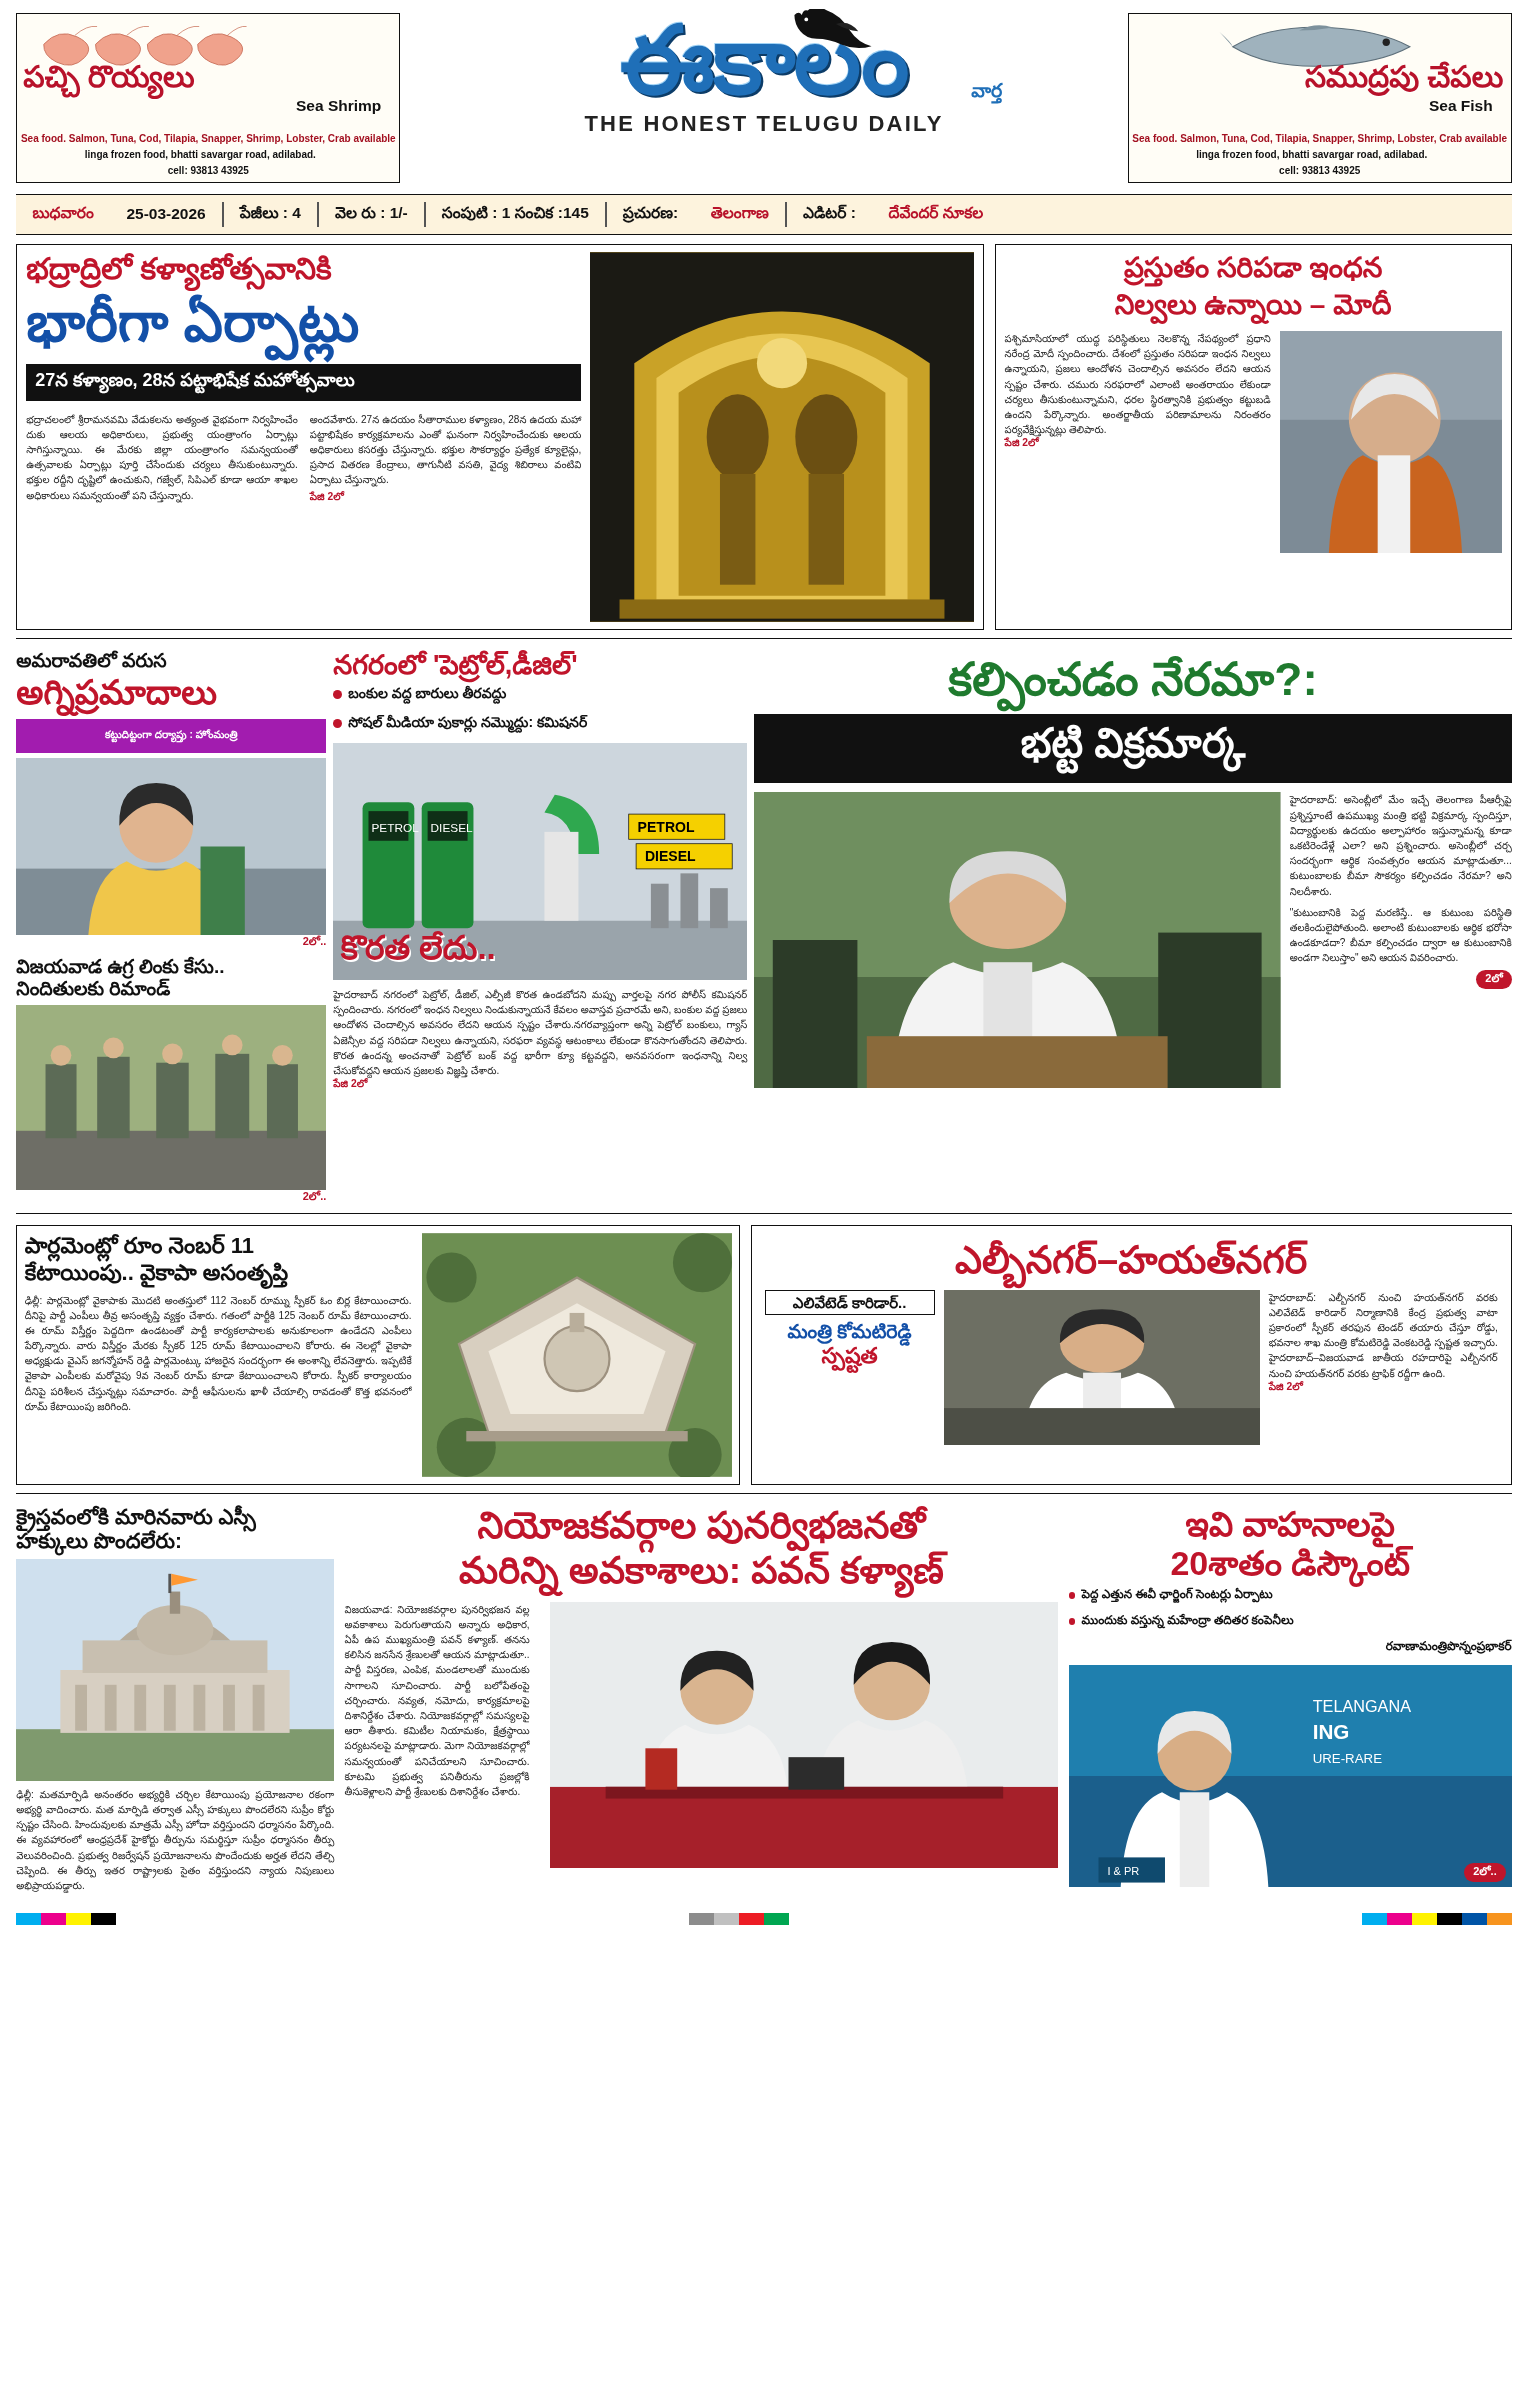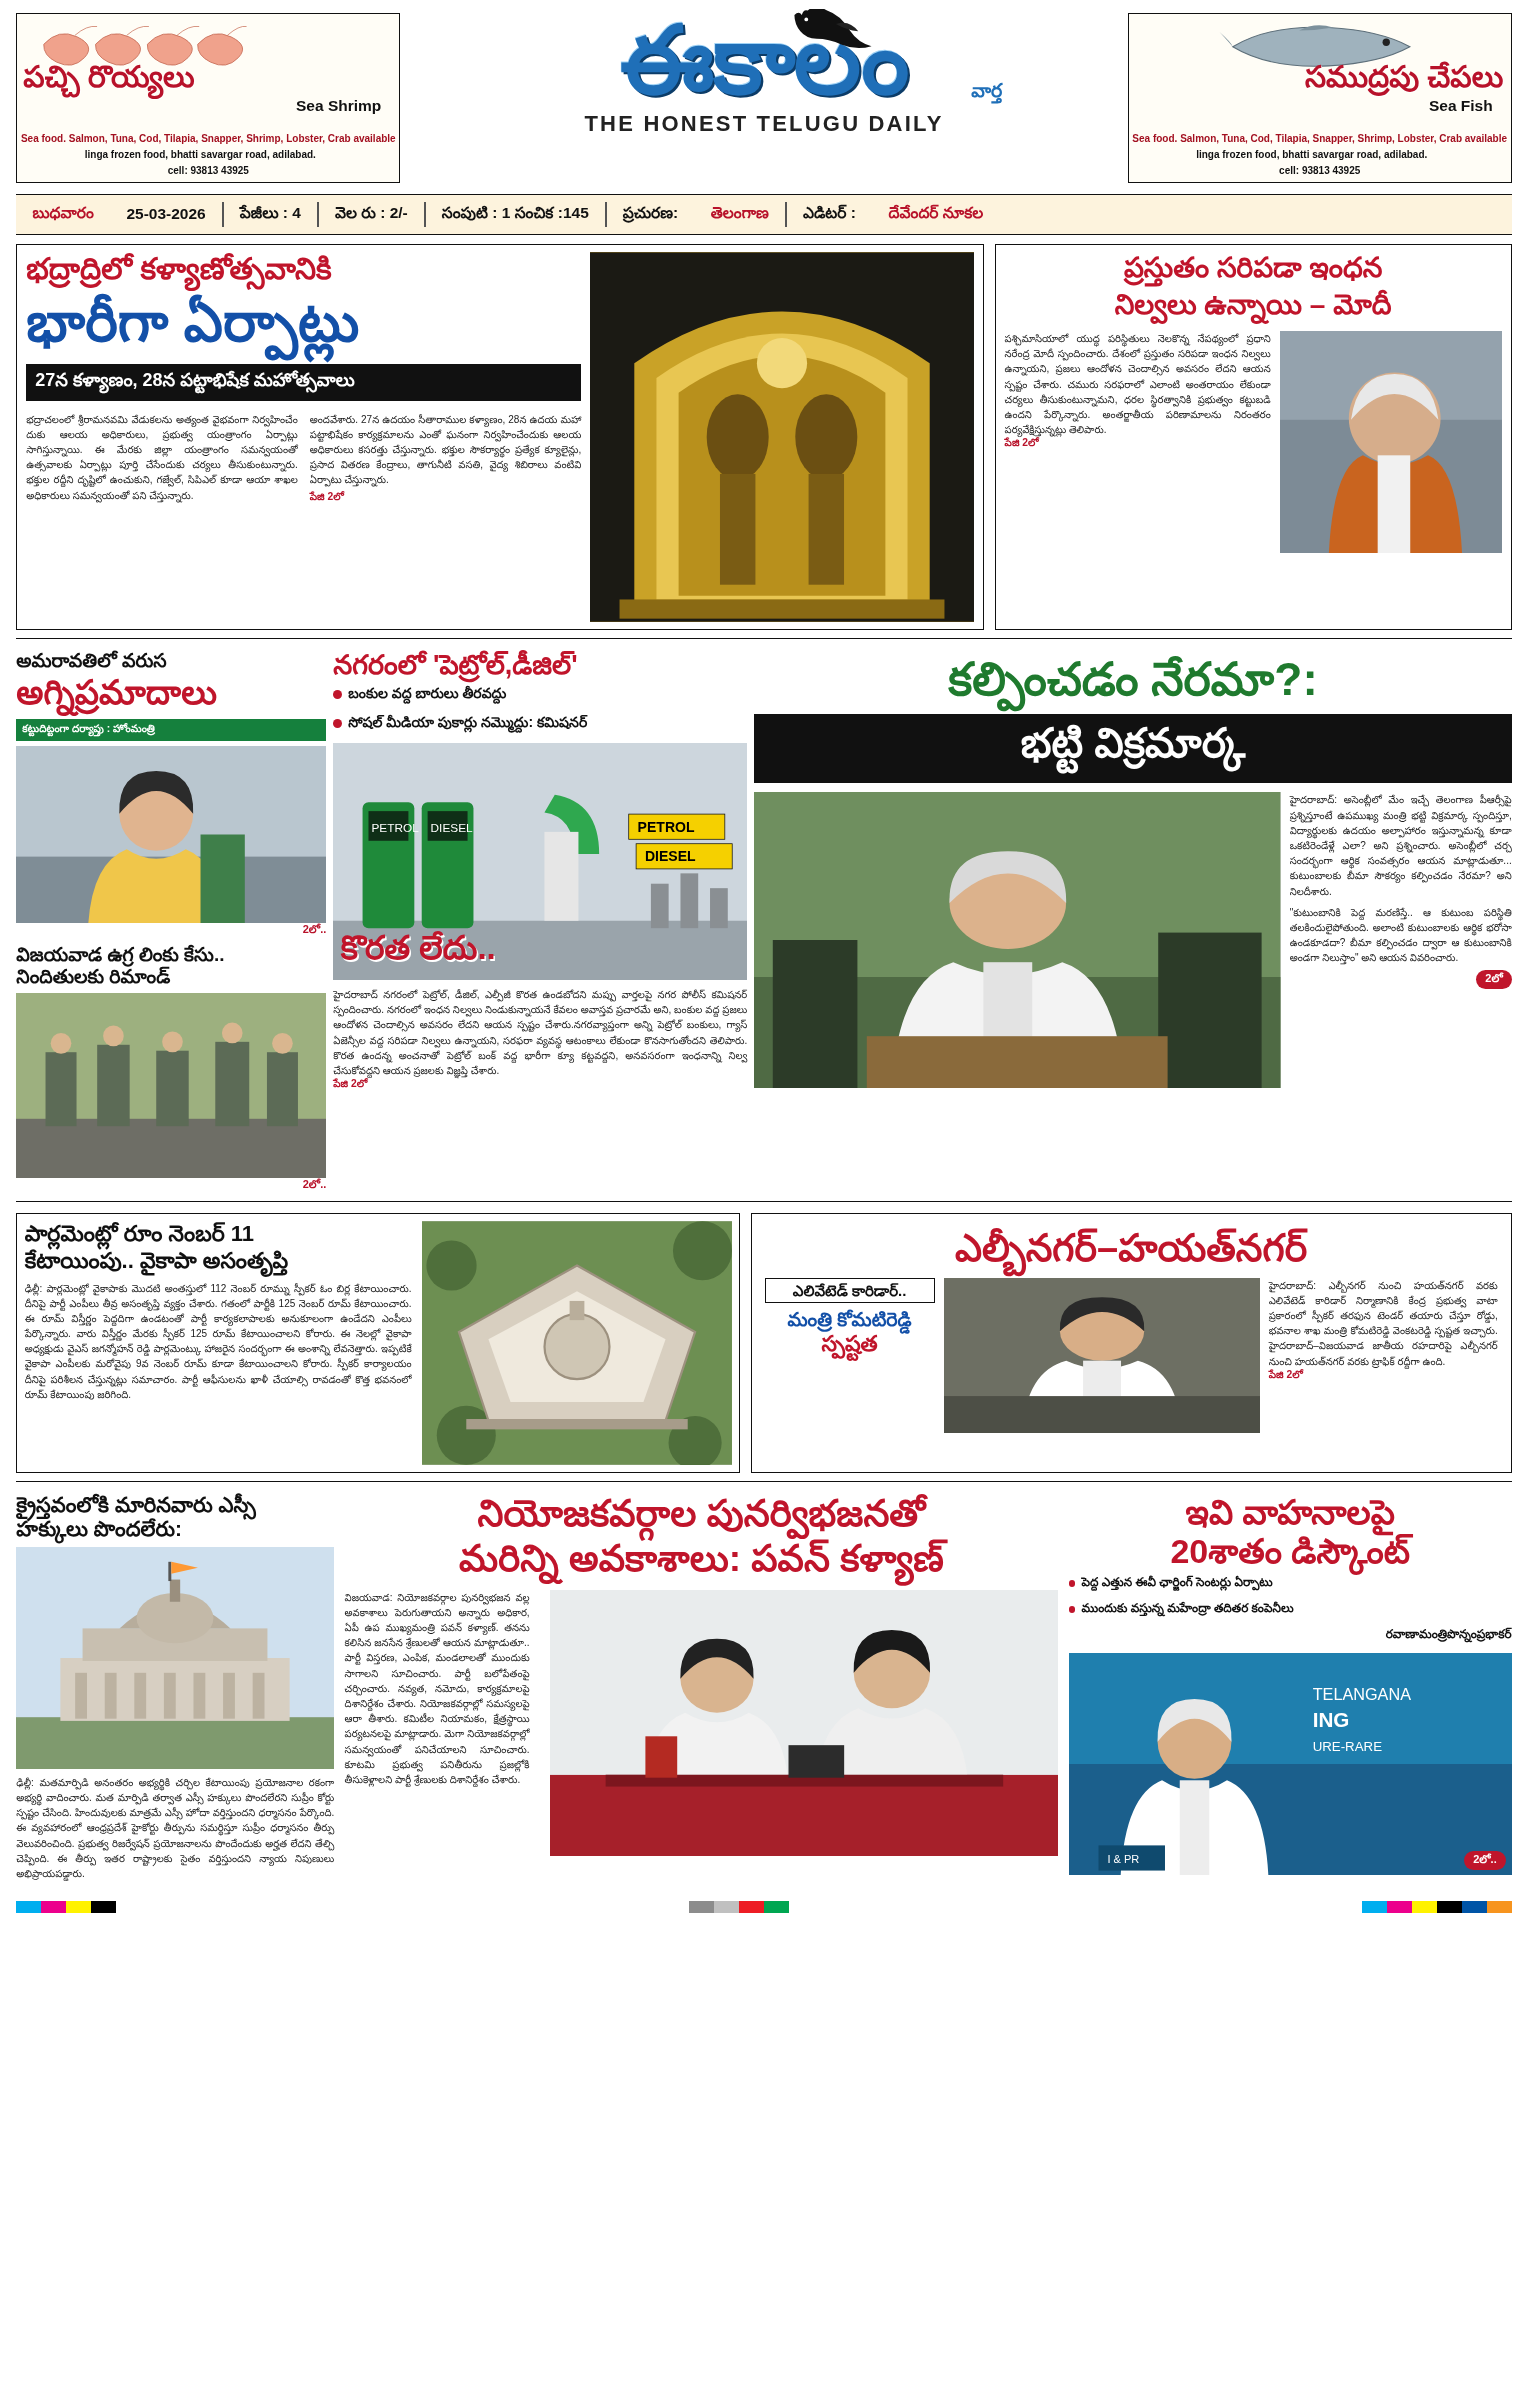--- a/index.html
+++ b/index.html
@@ -79,21 +79,21 @@
   .banner-black { background:#111; color:#fff; font-weight:bold; padding:6px 9px; font-size:18px; }
 
   .deity { width:384px; height:370px; background:radial-gradient(circle at 50% 40%, #f6e6a8, #caa22f 60%, #7a5c12); position:relative; }
 
   
   .s2 { display:flex; gap:7px; margin-top:10.3px; }
   .s2a { width:310px; }
   .s2b { width:414px; }
   .s2c { flex:1; }
 
-  .redbar { background:#15803d; color:#fff; font-size:10.3px; padding:4px 6px; font-weight:bold; }
+  .redbar { background:#a21caf; color:#fff; font-size:10.3px; padding:10px 6px; font-weight:bold; text-align:center; }
   .greenhead { color:#1f7a2e; font-weight:bold; }
 
   .bullet { display:flex; gap:6px; align-items:flex-start; font-size:14px; font-weight:bold; color:#111; margin:4.4px 0; }
   .bullet .dot { width:9px; height:9px; background:#c0152b; border-radius:50%; margin-top:5.2px; flex:0 0 auto; }
 
   .circle-badge {
     display:inline-block; background:#1350a8; color:#fff; font-weight:bold;
     border-radius:12px; padding:2.2px 9px; font-size:11px;
   }
 
@@ -165,21 +165,21 @@
       <div class="ad-line3">cell: 93813 43925</div>
     </div>
   </div>
 
   <div class="infobar">
     <div class="cell red">బుధవారం</div>
     <div class="cell">25-03-2026</div>
     <div class="sep"></div>
     <div class="cell">పేజీలు : 4</div>
     <div class="sep"></div>
-    <div class="cell">వెల రు : 2/-</div>
+    <div class="cell">వెల రు : 1/-</div>
     <div class="sep"></div>
     <div class="cell">సంపుటి : 1 సంచిక :145</div>
     <div class="sep"></div>
     <div class="cell">ప్రచురణ:</div>
     <div class="cell red">తెలంగాణ</div>
     <div class="sep"></div>
     <div class="cell">ఎడిటర్ :</div>
     <div class="cell red">దేవేందర్ నూకల</div>
   </div>
 

